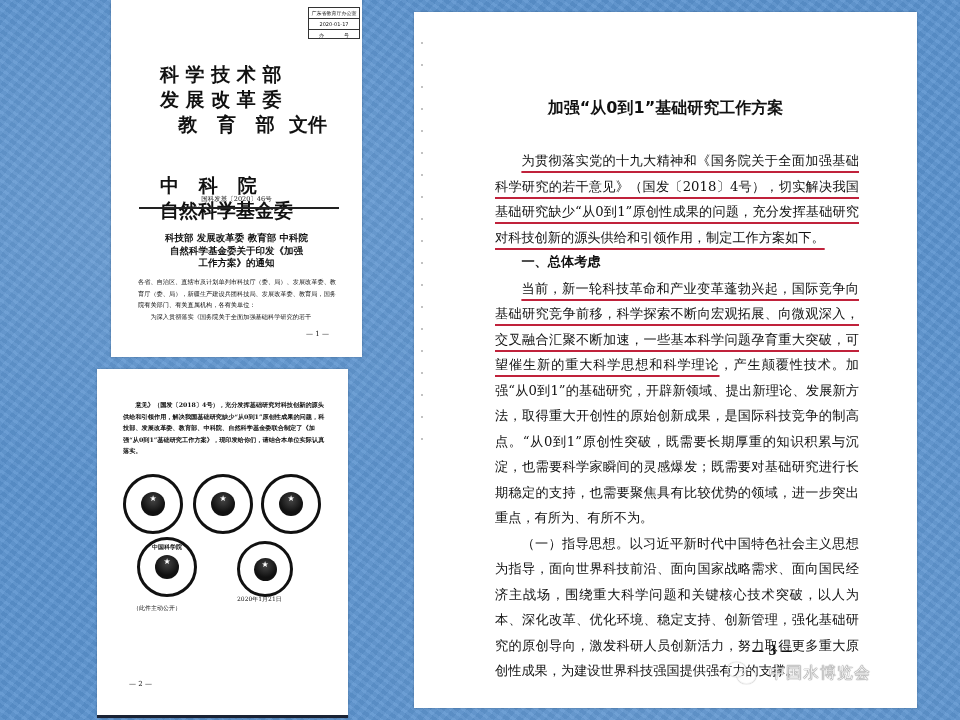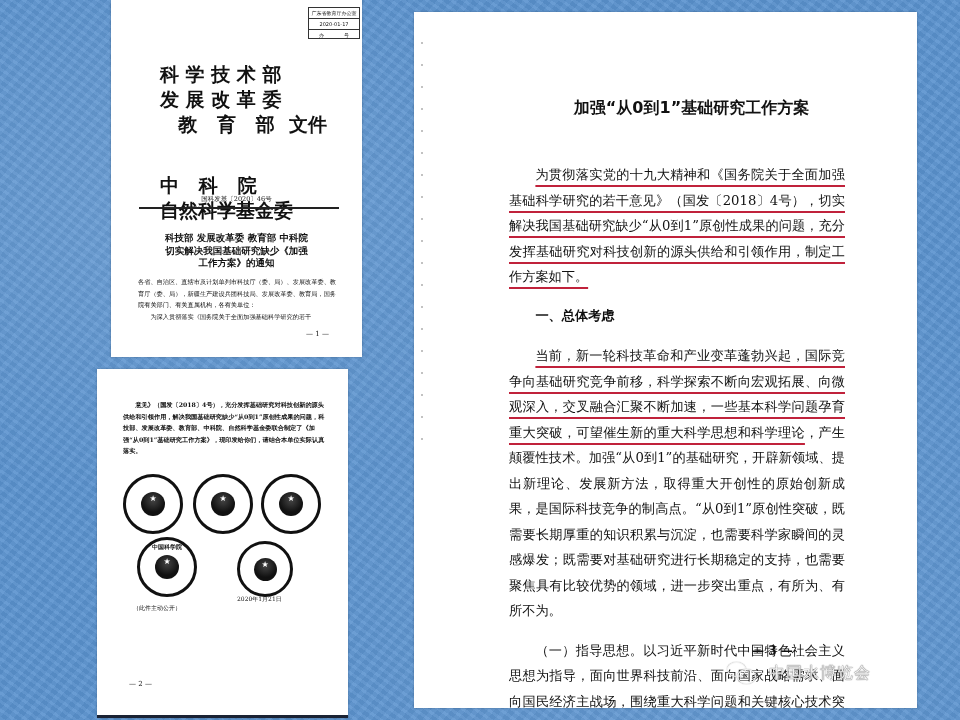--- a/index.html
+++ b/index.html
@@ -40,23 +40,23 @@
   .seal { position: absolute; border: 3px solid #111; border-radius: 50%; background: #fff; display: flex; align-items: center; justify-content: center; }
   .seal .emblem { width: 46%; height: 46%; border-radius: 50%; background: radial-gradient(circle at 50% 35%, #444 0%, #111 60%); position: relative; }
   .seal .emblem::before { content: "★"; position: absolute; left: 50%; top: 10%; transform: translateX(-50%); color: #fff; font-size: 8px; }
   .seal .ring-text { position: absolute; top: 3px; left: 0; right: 0; text-align: center; font-size: 6px; font-weight: bold; }
   .seal-caption { position: absolute; left: 36px; top: 177px; font-size: 6px; }
   .seal-date { position: absolute; left: 140px; top: 133px; font-size: 6px; }
   .pagenum2 { position: absolute; left: 32px; top: 213px; font-size: 7px; }
 
   
   .margin-dots { position: absolute; left: 6px; top: 20px; width: 4px; height: 420px; background-image: radial-gradient(circle, #999 0.8px, transparent 1px); background-size: 4px 22px; opacity: 0.6; }
-  .plan-title { position: absolute; left: 0; width: 503px; top: 86px; text-align: center; font-family: "DejaVu Sans", sans-serif; font-weight: bold; font-size: 16px; margin-left: 26px; }
+  .plan-title { position: absolute; left: 0; width: 503px; top: 86px; text-align: center; font-family: "DejaVu Sans", sans-serif; font-weight: bold; font-size: 16px; }
   .p3-body { position: absolute; left: 81px; width: 364px; top: 136px; font-size: 13.2px; line-height: 25.5px; text-align: justify; }
-  .p3-body p { margin: 14px; }
+  .p3-body p { margin: 0; }
   .p3-heading { font-family: Liberation Mono, monospace; font-weight: bold; text-indent: 2em; }
   .ul { text-decoration: underline; text-decoration-color: #c0223b; text-decoration-thickness: 1.5px; text-underline-offset: 6px; }
   .sub-head { font-weight: normal; }
   .pagenum3 { position: absolute; left: 338px; top: 632px; font-size: 12px; font-weight: bold; }
 
   
   .watermark { position: absolute; left: 727px; top: 662px; display: flex; align-items: center; gap: 12px; color: #f3f3f3; font-family: "DejaVu Sans", sans-serif; font-size: 16px; letter-spacing: 1px; text-shadow: 0 0 1px #666, 0 0 1px #666; }
   .wechat-icon { width: 30px; height: 22px; position: relative; }
   .wechat-icon span { position: absolute; border: 1.5px solid #f3f3f3; border-radius: 50%; box-shadow: 0 0 1px #666; }
   .wechat-icon .b1 { left: 0; top: 0; width: 17px; height: 13px; }
@@ -82,21 +82,21 @@
     <span class="issuer spaced" style="white-space:pre;margin-top:36px;">中   科   院</span>
     <span class="issuer">自然科学基金委</span>
   </div>
   <div class="wenjian">文件</div>
 
   <div class="doc-no">国科发基〔2020〕46号</div>
   <div class="red-rule"></div>
 
   <div class="notice-title">
     <div>科技部 发展改革委 教育部 中科院</div>
-    <div>切实解决我国基础研究缺少《加强</div>
+    <div>自然科学基金委关于印发《加强</div>
     <div>工作方案》的通知</div>
   </div>
 
   <div class="p1-body">
     <p>各省、自治区、直辖市及计划单列市科技厅（委、局）、发展改革委、教育厅（委、局），新疆生产建设兵团科技局、发展改革委、教育局，国务院有关部门、有关直属机构，各有关单位：</p>
     <p class="indent">为深入贯彻落实《国务院关于全面加强基础科学研究的若干</p>
   </div>
   <div class="pagenum1">— 1 —</div>
 </div>
 

